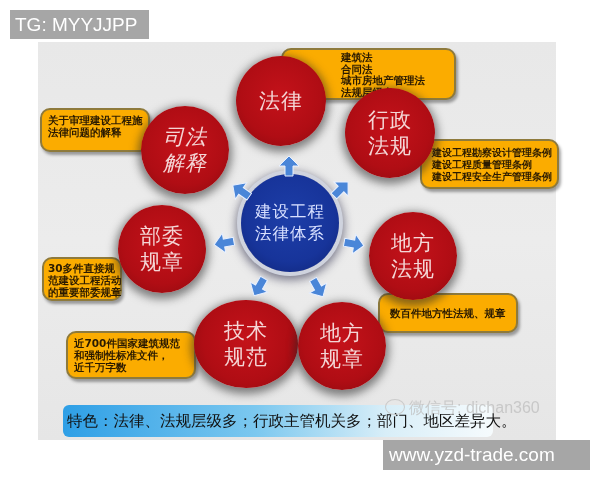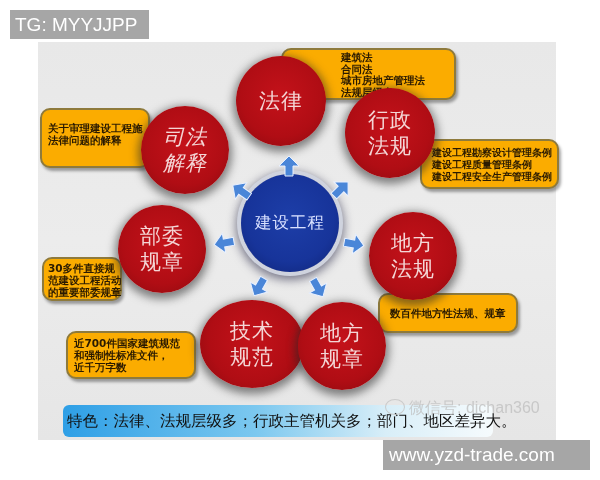--- a/index.html
+++ b/index.html
@@ -42,21 +42,21 @@
 
 <div class="panel"></div>
 
 <div class="note" style="left:281px; top:48px; width:175px; height:52px; padding:2px 0 0 58px; line-height:11.5px;">
   <span class="line">建筑法</span>
   <span class="line">合同法</span>
   <span class="line">城市房地产管理法</span>
   <span class="line">法规层级多</span>
 </div>
 
-<div class="note" style="left:40px; top:108px; width:110px; height:60px; padding:12px 0 0 6px;">
+<div class="note" style="left:40px; top:108px; width:110px; height:44px; padding:4px 0 0 6px;">
   <span class="line">关于审理建设工程施</span>
   <span class="line">法律问题的解释</span>
 </div>
 
 <div class="note" style="left:420px; top:139px; width:139px; height:50px; padding:6px 0 0 10px; font-size:10px;">
   <span class="line">建设工程勘察设计管理条例</span>
   <span class="line">建设工程质量管理条例</span>
   <span class="line">建设工程安全生产管理条例</span>
 </div>
 
@@ -93,32 +93,33 @@
 <div class="circle" style="left:118px; top:205px; width:88px; height:88px;">
   <span>部委</span>
   <span>规章</span>
 </div>
 
 <div class="circle" style="left:369px; top:212px; width:88px; height:88px;">
   <span>地方</span>
   <span>法规</span>
 </div>
 
-<div class="circle" style="left:200px; top:300px; width:104px; height:88px;">
+<div class="circle" style="left:194px; top:300px; width:104px; height:88px;">
   <span>技术</span>
   <span>规范</span>
 </div>
 
 <div class="circle" style="left:298px; top:302px; width:88px; height:88px;">
   <span>地方</span>
   <span>规章</span>
 </div>
 
 <div class="circle center" style="left:241px; top:174px; width:98px; height:98px;">
   <span>建设工程</span>
+  <span>法律体系</span>
 </div>
 
 <svg class="arrow" style="left:278px; top:155px;" viewBox="0 0 22 22">
   <polygon points="11,1 21,11 15,11 15,21 7,21 7,11 1,11" fill="#4a86d8" stroke="#e8f0ff" stroke-width="1"></polygon>
 </svg>
 <svg class="arrow" style="left:330px; top:178px; transform:rotate(45deg);" viewBox="0 0 22 22">
   <polygon points="11,1 21,11 15,11 15,21 7,21 7,11 1,11" fill="#4a86d8" stroke="#e8f0ff" stroke-width="1"></polygon>
 </svg>
 <svg class="arrow" style="left:230px; top:180px; transform:rotate(-55deg);" viewBox="0 0 22 22">
   <polygon points="11,1 21,11 15,11 15,21 7,21 7,11 1,11" fill="#4a86d8" stroke="#e8f0ff" stroke-width="1"></polygon>

